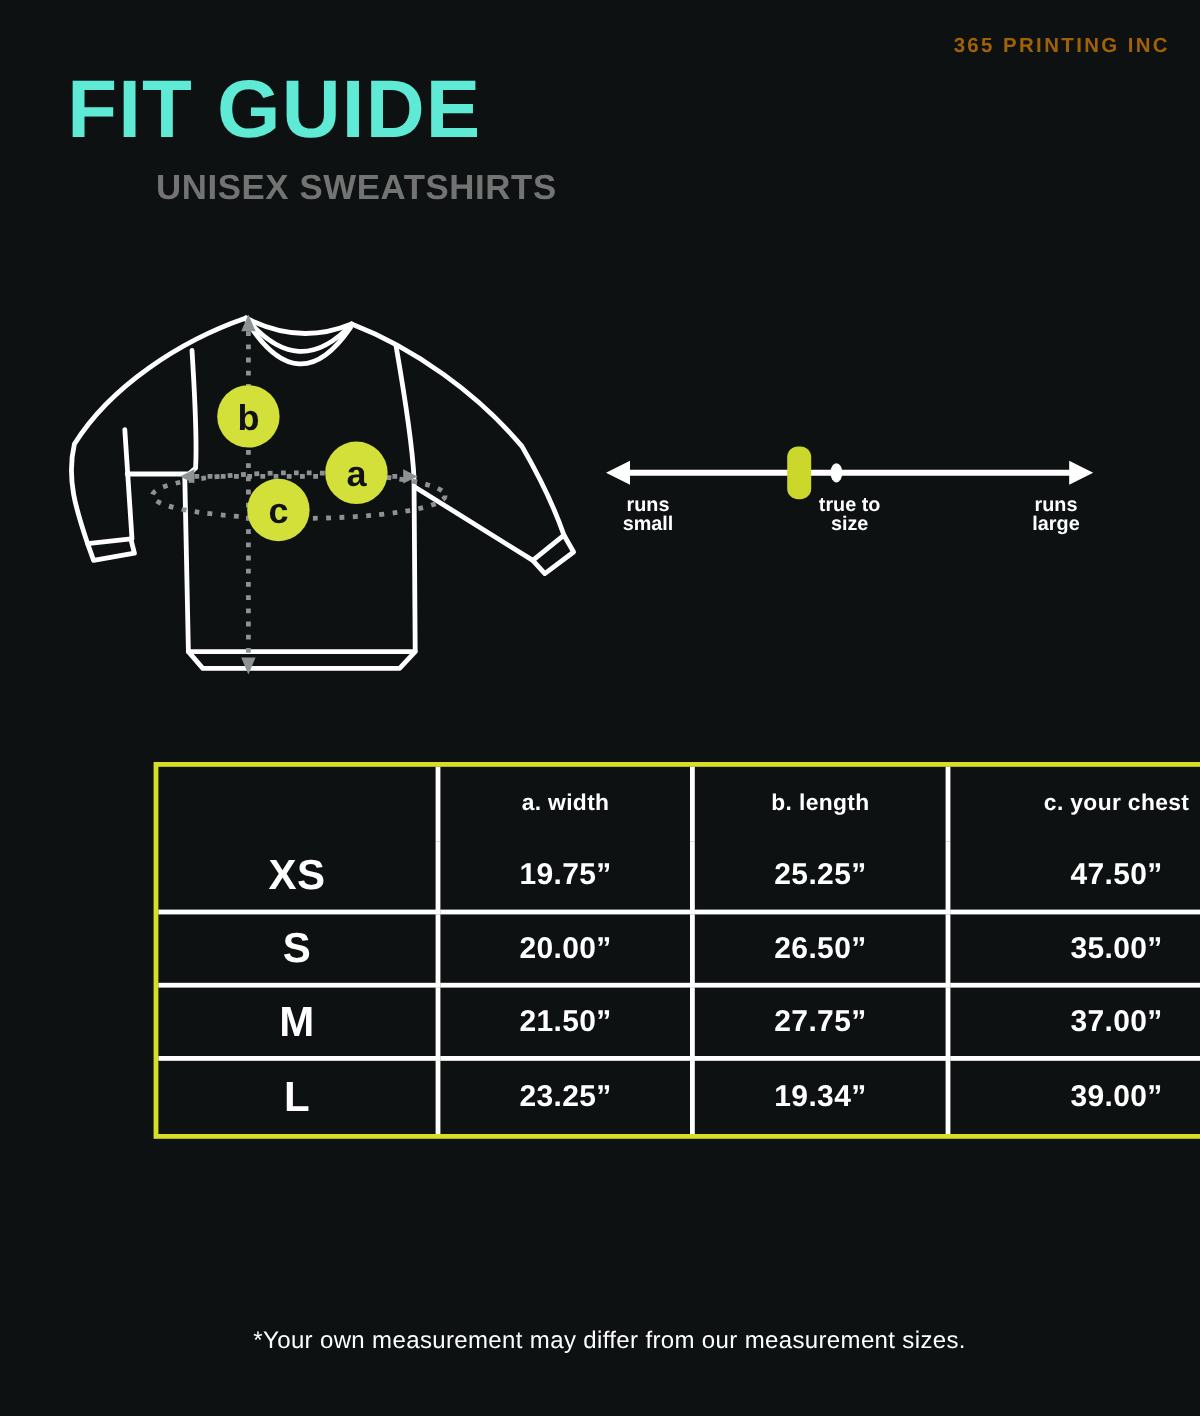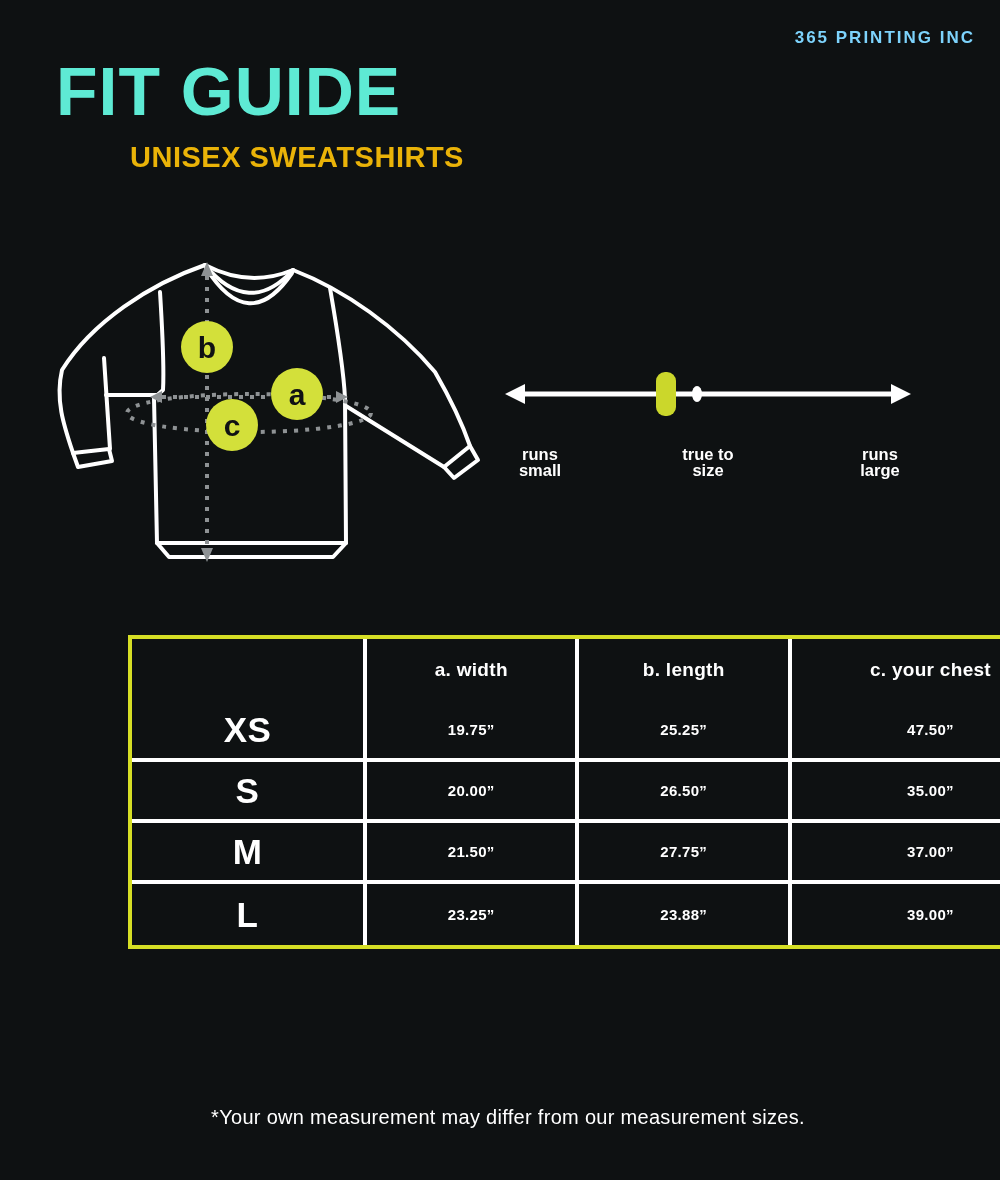--- a/index.html
+++ b/index.html
@@ -9,48 +9,48 @@
     font-family:"Liberation Sans",sans-serif;
     color:#ffffff;
     position:relative;
     overflow:hidden;
   }
   .page{position:absolute;inset:0;}
 
   .brand{
     position:absolute;top:28px;right:25px;
     font-size:17px;font-weight:bold;letter-spacing:2px;
-    color:#7dd3fc;white-space:nowrap;
+    color:#a16207;white-space:nowrap;
   }
   .title{
     position:absolute;left:56px;top:54px;margin:0;
     font-size:68px;font-weight:bold;letter-spacing:1px;
     color:#5eead4;line-height:1.1;
   }
   .subtitle{
     position:absolute;left:130px;top:141px;
     font-size:29px;font-weight:bold;letter-spacing:.5px;
-    color:#eab308;white-space:nowrap;
+    color:#737373;white-space:nowrap;
   }
 
   .sweatshirt-svg{position:absolute;left:30px;top:240px;}
   .outline{fill:none;stroke:#ffffff;stroke-width:4;stroke-linecap:round;stroke-linejoin:round;}
   .dotted{fill:none;stroke:#8e9294;stroke-width:4;stroke-dasharray:4 7;}
   .arrowhead{fill:#8e9294;stroke:none;}
   .marker-circle{fill:#d3e03a;stroke:none;}
   .marker-letter{font-family:"Liberation Sans",sans-serif;font-weight:bold;font-size:30px;fill:#101214;text-anchor:middle;}
 
   .fit-scale{position:absolute;left:503px;top:365px;width:410px;height:110px;}
   .scale-svg{position:absolute;left:0;top:0;}
   .scale-line{stroke:#ffffff;stroke-width:5;}
   .scale-arrow{fill:#ffffff;stroke:none;}
   .scale-marker{fill:#cbd72b;stroke:none;}
   .scale-dot{fill:#ffffff;stroke:none;}
   .scale-label{
-    position:absolute;top:81px;transform:translateX(-50%);
+    position:absolute;top:48px;transform:translateX(-50%);
     text-align:center;font-size:16.5px;font-weight:bold;line-height:16px;
     white-space:nowrap;
   }
   .scale-label.pos-1{left:37px;}
   .scale-label.pos-2{left:205px;}
   .scale-label.pos-3{left:377px;}
 
   table.size-table{
     position:absolute;left:128px;top:635px;width:912px;
     border-collapse:separate;border-spacing:0;
@@ -65,21 +65,21 @@
   }
   .size-table th:last-child,.size-table td:last-child{border-right:none;padding-left:33px;}
   .size-table tr:last-child th,.size-table tr:last-child td{border-bottom:none;}
   .size-table col.c1{width:26%;}
   .size-table col.c2{width:23.5%;}
   .size-table col.c3{width:23.5%;}
   .size-table col.c4{width:27%;}
   .size-table thead th{height:62px;font-size:19px;font-weight:bold;letter-spacing:.3px;}
   .size-table tbody tr{height:61px;}
   .size-table tbody th{font-size:35px;font-weight:bold;letter-spacing:.5px;}
-  .size-table tbody td{font-size:15px;font-weight:bold;letter-spacing:.3px;}
+  .size-table tbody td{font-size:25px;font-weight:bold;letter-spacing:.3px;}
 
   .footnote{
     position:absolute;left:128px;top:1106px;width:760px;
     text-align:center;font-size:20px;font-weight:normal;letter-spacing:.3px;
   }
 </style>
 </head>
 <body>
 
 <div class="page">
@@ -182,21 +182,21 @@
       </tr>
       <tr>
         <th>M</th>
         <td>21.50”</td>
         <td>27.75”</td>
         <td>37.00”</td>
       </tr>
       <tr>
         <th>L</th>
         <td>23.25”</td>
-        <td>23.88”</td>
+        <td>19.34”</td>
         <td>39.00”</td>
       </tr>
     </tbody>
   </table>
 
   <div class="footnote">*Your own measurement may differ from our measurement sizes.</div>
 
 </div>
 
 </body></html>

